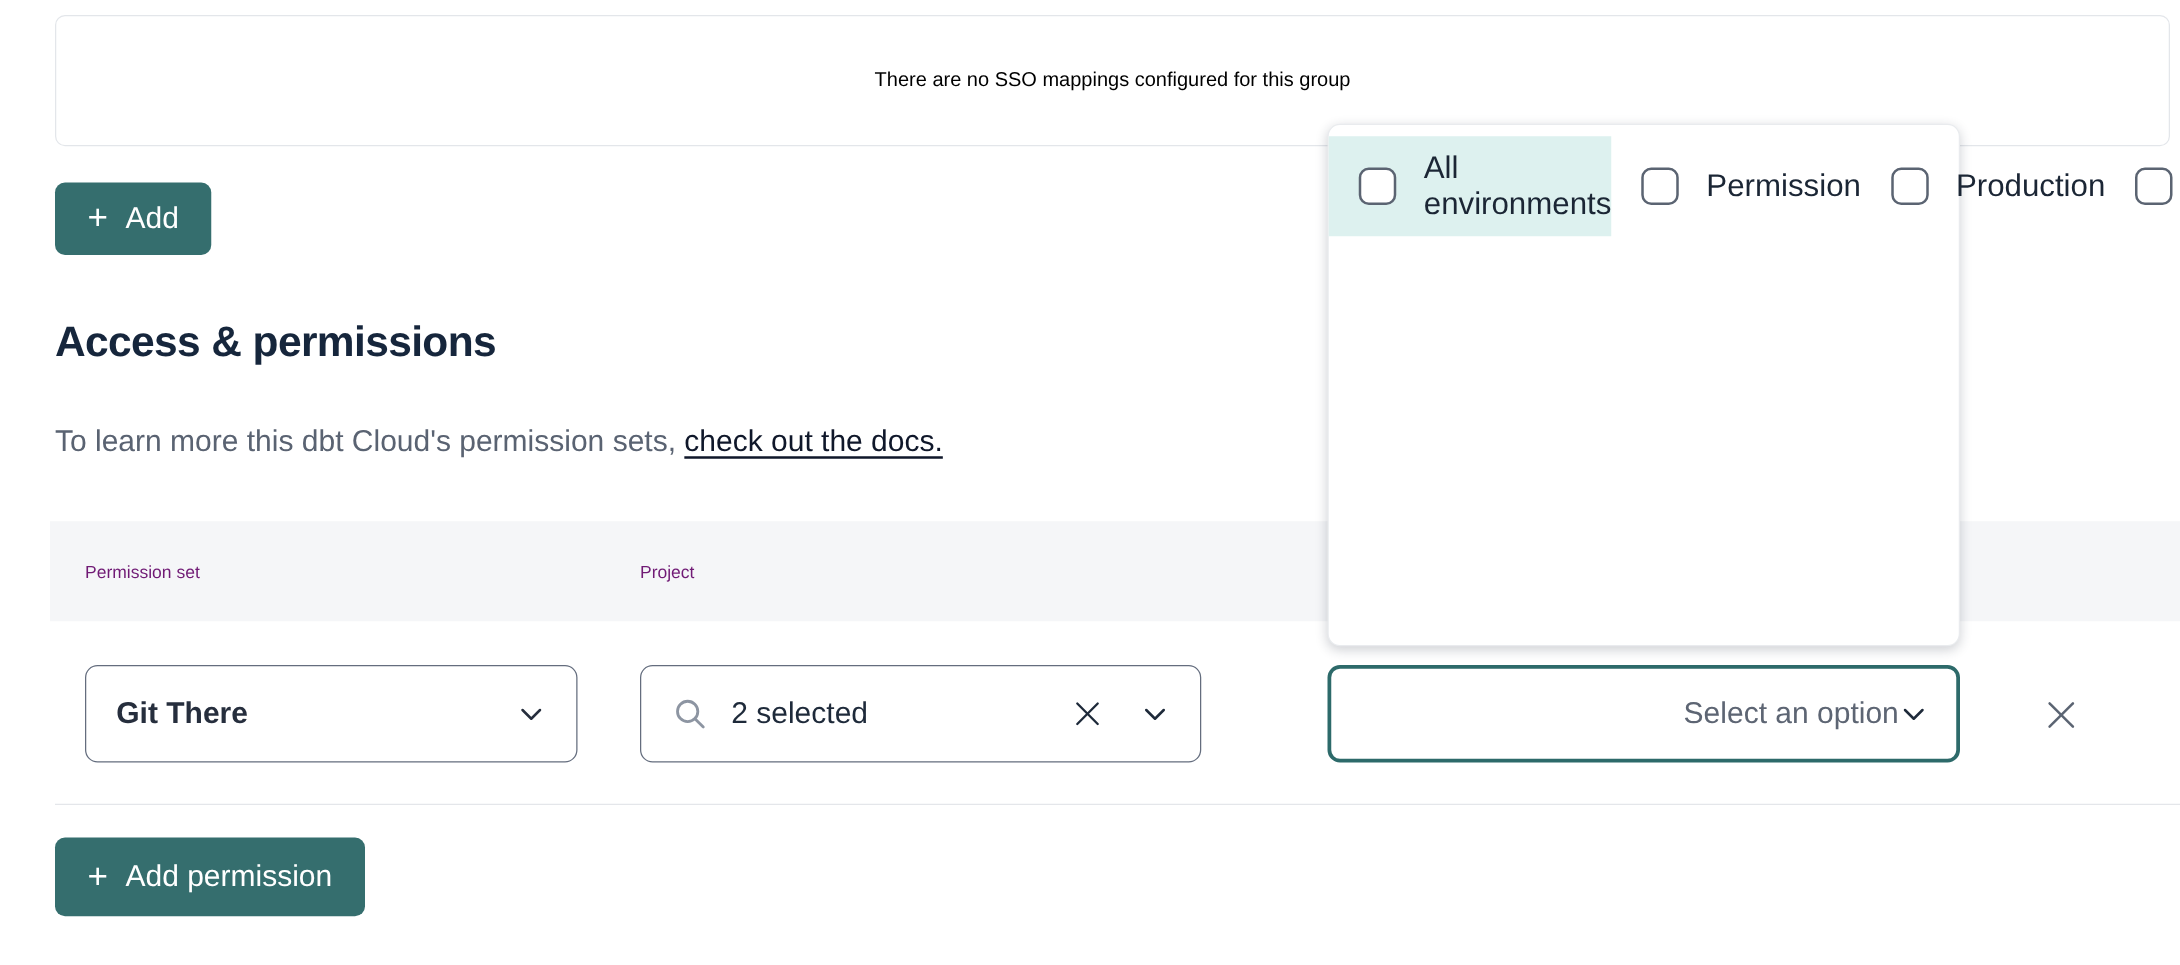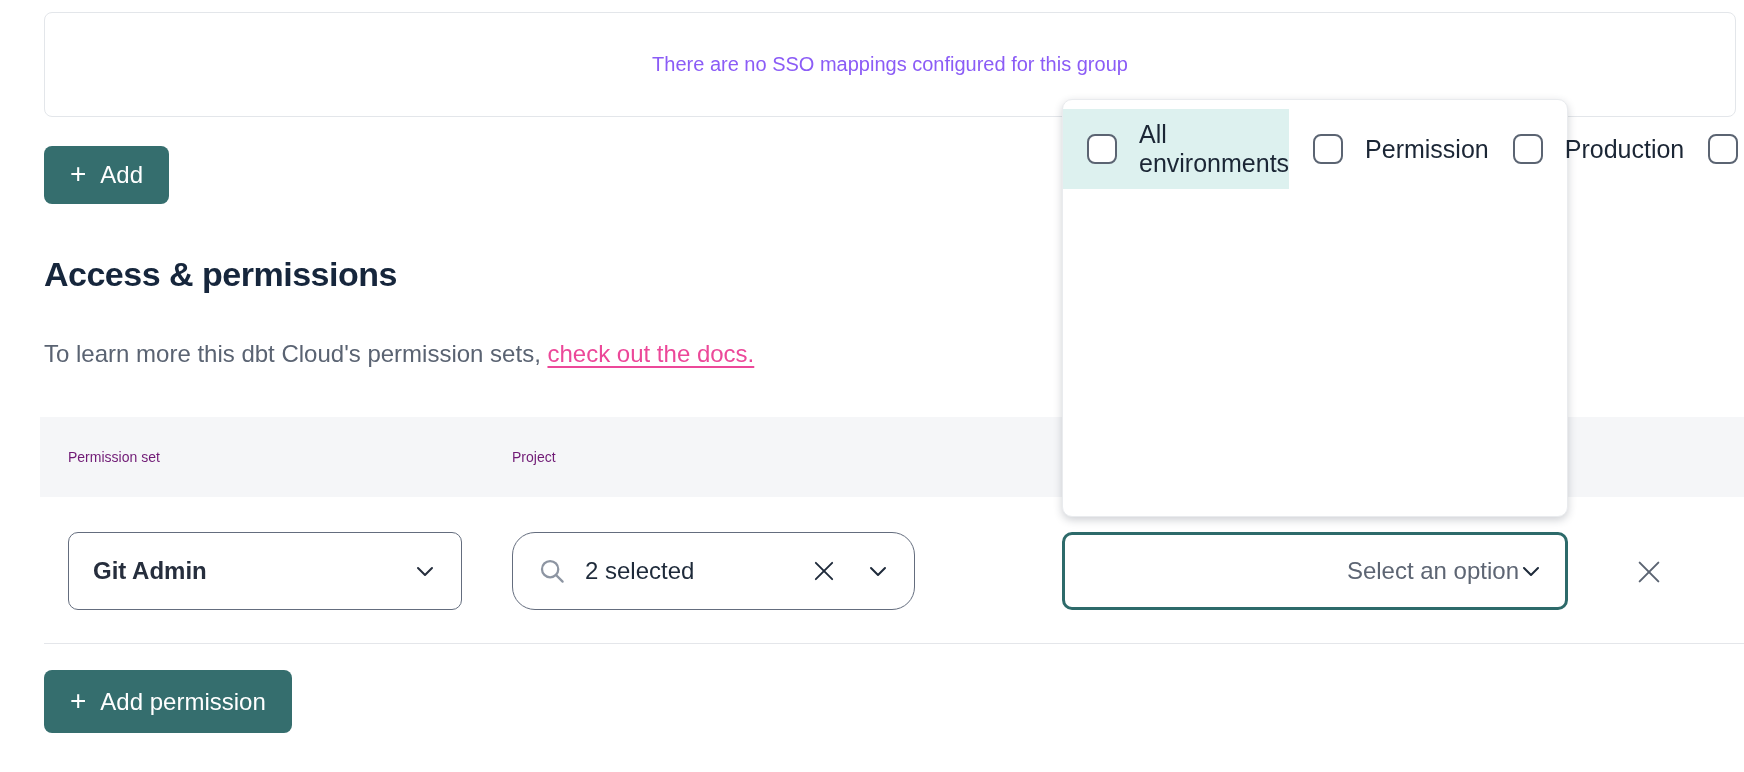--- a/index.html
+++ b/index.html
@@ -16,22 +16,22 @@
   .sso-box {
     position: absolute;
     left: 44px; top: 12px;
     width: 1692px; height: 105px;
     border: 1px solid #e3e6ea;
     border-radius: 8px;
     background: #ffffff;
     display: flex; align-items: center; justify-content: center;
   }
   .sso-box .msg {
-    font-size: 20px;
-    color: #8b5cf6;
+    font-size: 16px;
+    color: #000000;
   }
 
   
   .teal-btn {
     position: absolute;
     display: inline-flex; align-items: center;
     gap: 14px;
     background: #356e6e;
     color: #ffffff;
     border: none;
@@ -59,21 +59,21 @@
     color: #16263c;
     letter-spacing: -0.5px;
   }
   .section-desc {
     position: absolute;
     left: 44px; top: 340px;
     font-size: 24px;
     color: #5a6372;
   }
   .section-desc a {
-    color: #ec4899;
+    color: #0f172a;
     text-decoration: underline;
     text-underline-offset: 4px;
     cursor: pointer;
   }
 
   
   .table-header {
     position: absolute;
     left: 40px; top: 417px;
     width: 1704px; height: 80px;
@@ -103,21 +103,21 @@
     z-index: 2;
   }
   .select svg { flex: 0 0 auto; }
 
   #permission-select { left: 68px; width: 394px; padding: 0 24px; }
   #permission-select .value {
     font-size: 24px; font-weight: 700; color: #262e3d;
     flex: 1 1 auto;
   }
 
-  #project-select { left: 512px; width: 403px; padding: 0 24px; border-radius: 23px; }
+  #project-select { left: 512px; width: 449px; padding: 0 24px; }
   #project-select .value {
     font-size: 24px; color: #1e2a3a;
     flex: 1 1 auto;
     margin-left: 18px;
   }
   #project-select .clear-x { margin-right: 28px; cursor: pointer; }
 
   #environment-select {
     left: 1062px; width: 506px;
     border: 3px solid #2d6a6a;
@@ -193,21 +193,21 @@
 <h1 class="section-title">Access &amp; permissions</h1>
 
 <p class="section-desc"><span>To learn more this dbt Cloud's permission sets, </span><a>check out the docs.</a></p>
 
 <div class="table-header">
   <div class="col col-permission">Permission set</div>
   <div class="col col-project">Project</div>
 </div>
 
 <div class="select" id="permission-select">
-  <span class="value">Git Admin</span>
+  <span class="value">Git There</span>
   <svg width="24" height="24" viewBox="0 0 24 24" fill="none" stroke="#262e3d" stroke-width="2" stroke-linecap="round" stroke-linejoin="round">
     <polyline points="5,9 12,16 19,9"></polyline>
   </svg>
 </div>
 
 <div class="select" id="project-select">
   <svg width="30" height="30" viewBox="0 0 24 24" fill="none" stroke="#8d95a2" stroke-width="1.8" stroke-linecap="round">
     <circle cx="10.5" cy="10.5" r="6.5"></circle>
     <line x1="15.3" y1="15.3" x2="20.5" y2="20.5"></line>
   </svg>

